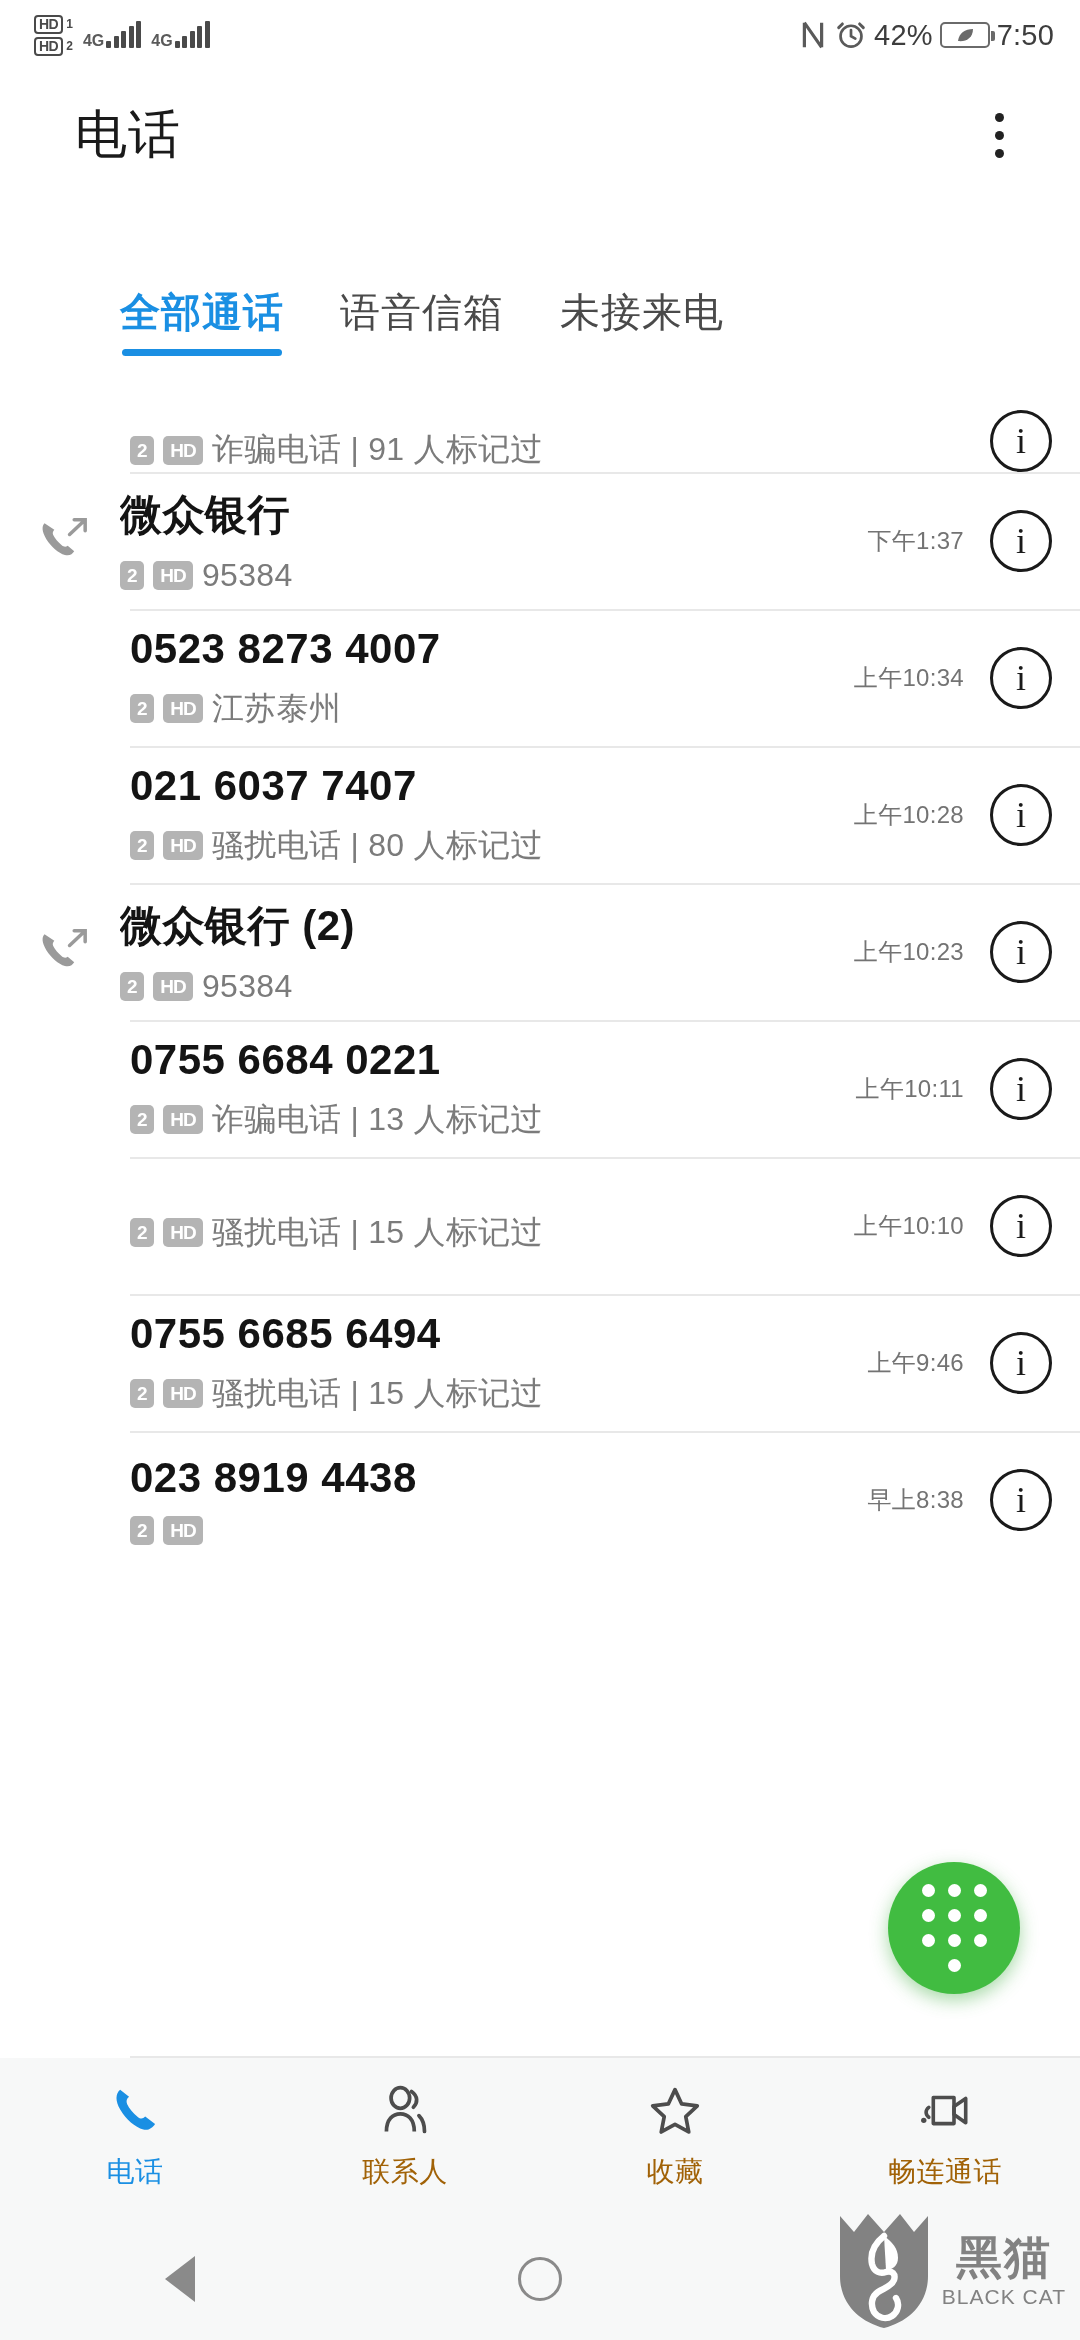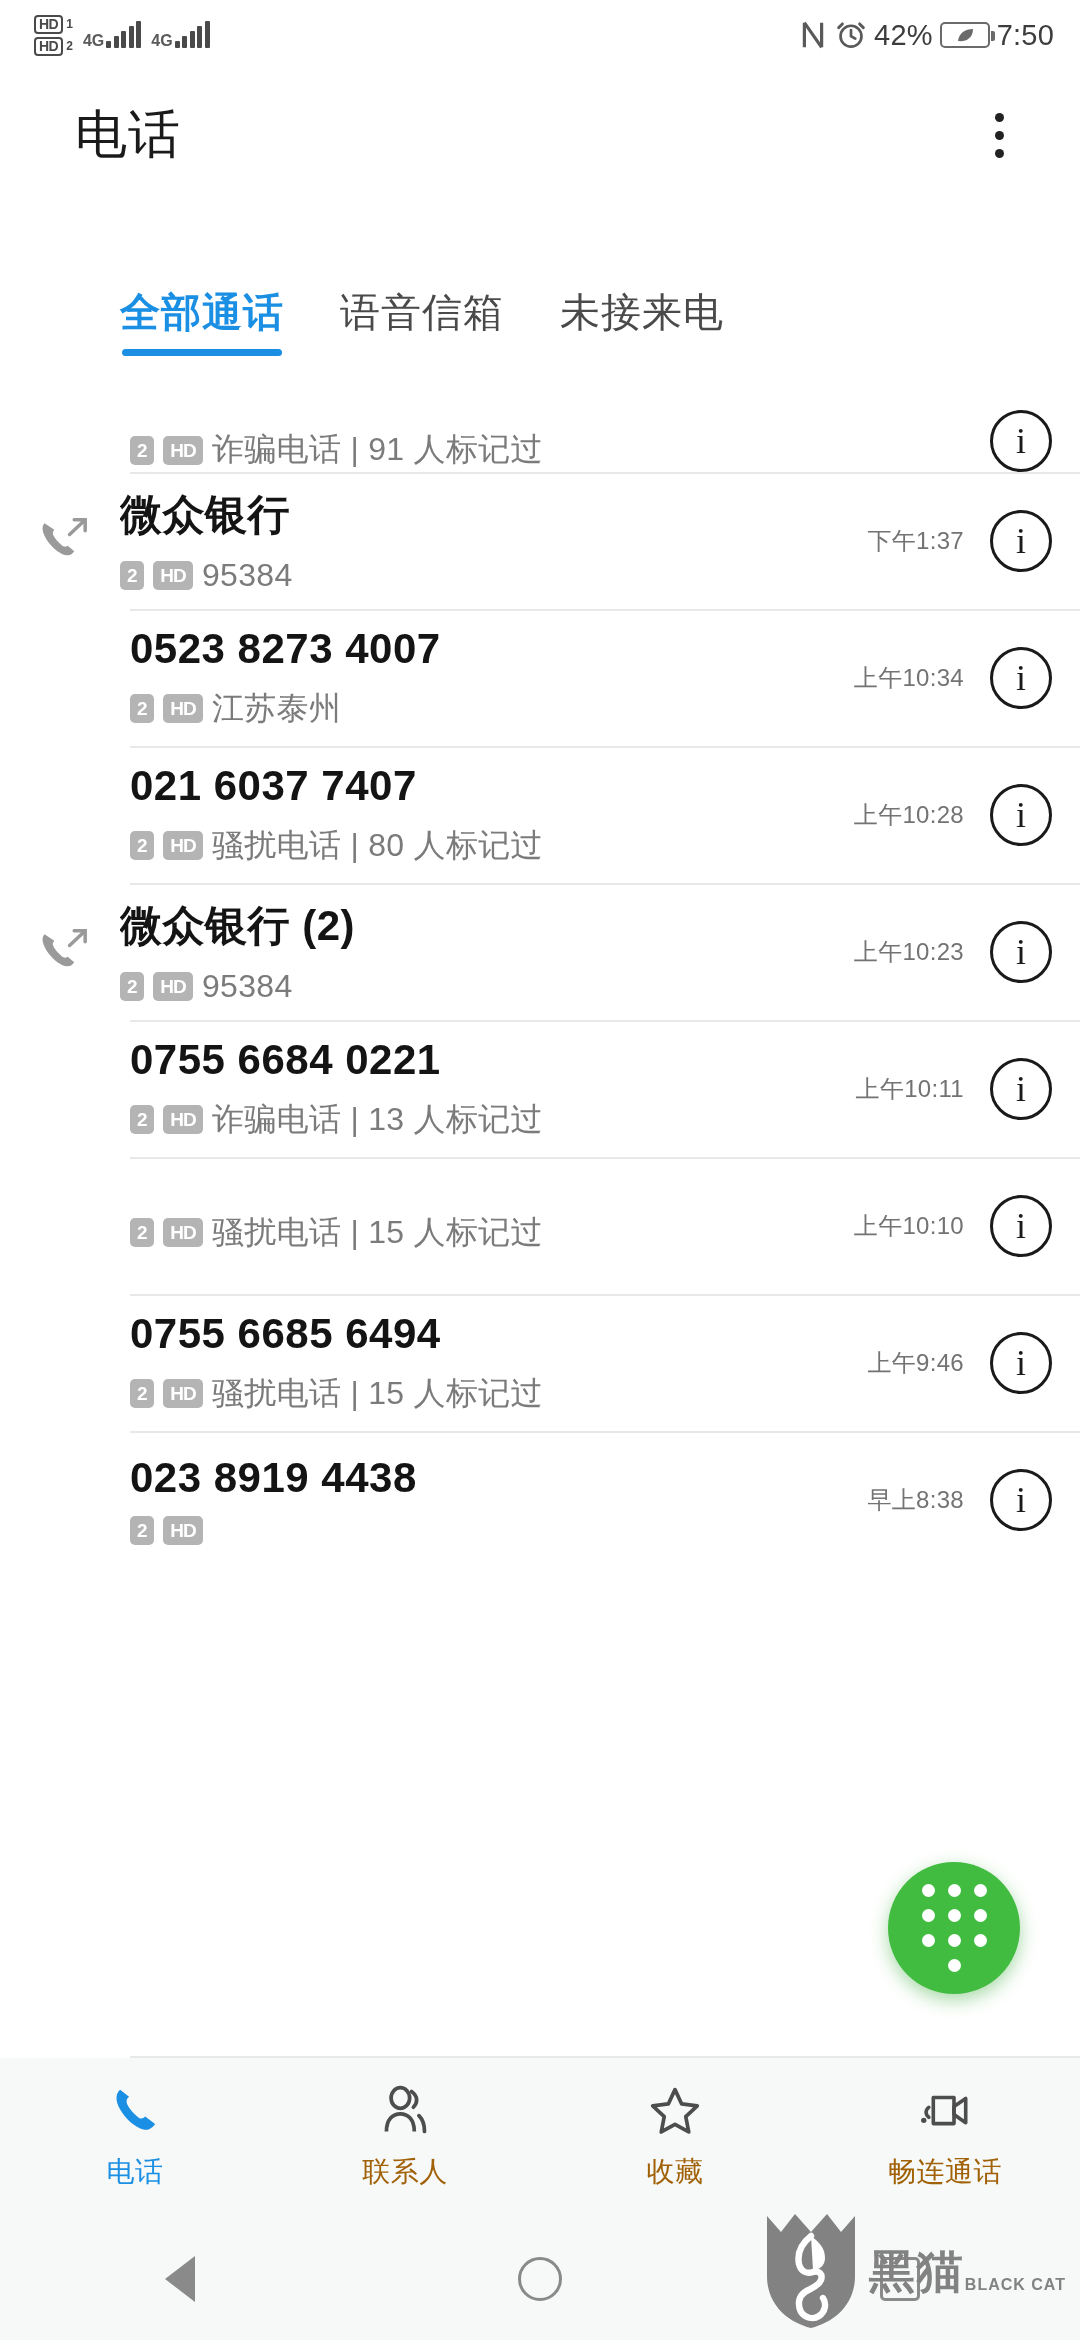--- a/index.html
+++ b/index.html
@@ -99,23 +99,23 @@
   .sysnav { position:absolute; top:2218px; left:0; width:1080px; height:122px;
             background:#f7f8f8; display:flex; align-items:center; }
   .sysbtn { flex:1; display:flex; align-items:center; justify-content:center; cursor:pointer; }
   .tri { width:0; height:0; border-top:23px solid transparent; border-bottom:23px solid transparent;
          border-right: 30px solid #8a8a8a; }
   .circ { width: 44px; height:44px; border: 3.5px solid #8a8a8a; border-radius:50%; }
   .sq { width: 40px; height:44px; border: 3.5px solid #8a8a8a; border-radius: 5px; }
 
   
   .watermark { position:absolute; right: 14px; bottom: 10px; display:flex; align-items:center; gap: 10px; }
-  .wm-text { display:flex; flex-direction:row; align-items:flex-end; }
+  .wm-text { display:flex; flex-direction:column; align-items:center; }
   .wm-cn { font-size: 46px; font-weight:700; color:#828282; letter-spacing: 2px; line-height: 1; }
-  .wm-en { font-size: 16px; font-weight:700; color:#828282; letter-spacing: 1px; margin-top: 5px; }
+  .wm-en { font-size: 21px; font-weight:400; color:#828282; letter-spacing: 1px; margin-top: 5px; }
 </style>
 </head>
 <body>
 
 <div class="screen">
 
   <div class="statusbar">
     <div class="sb-left">
       <div class="hd-stack">
         <div class="hd-row">

